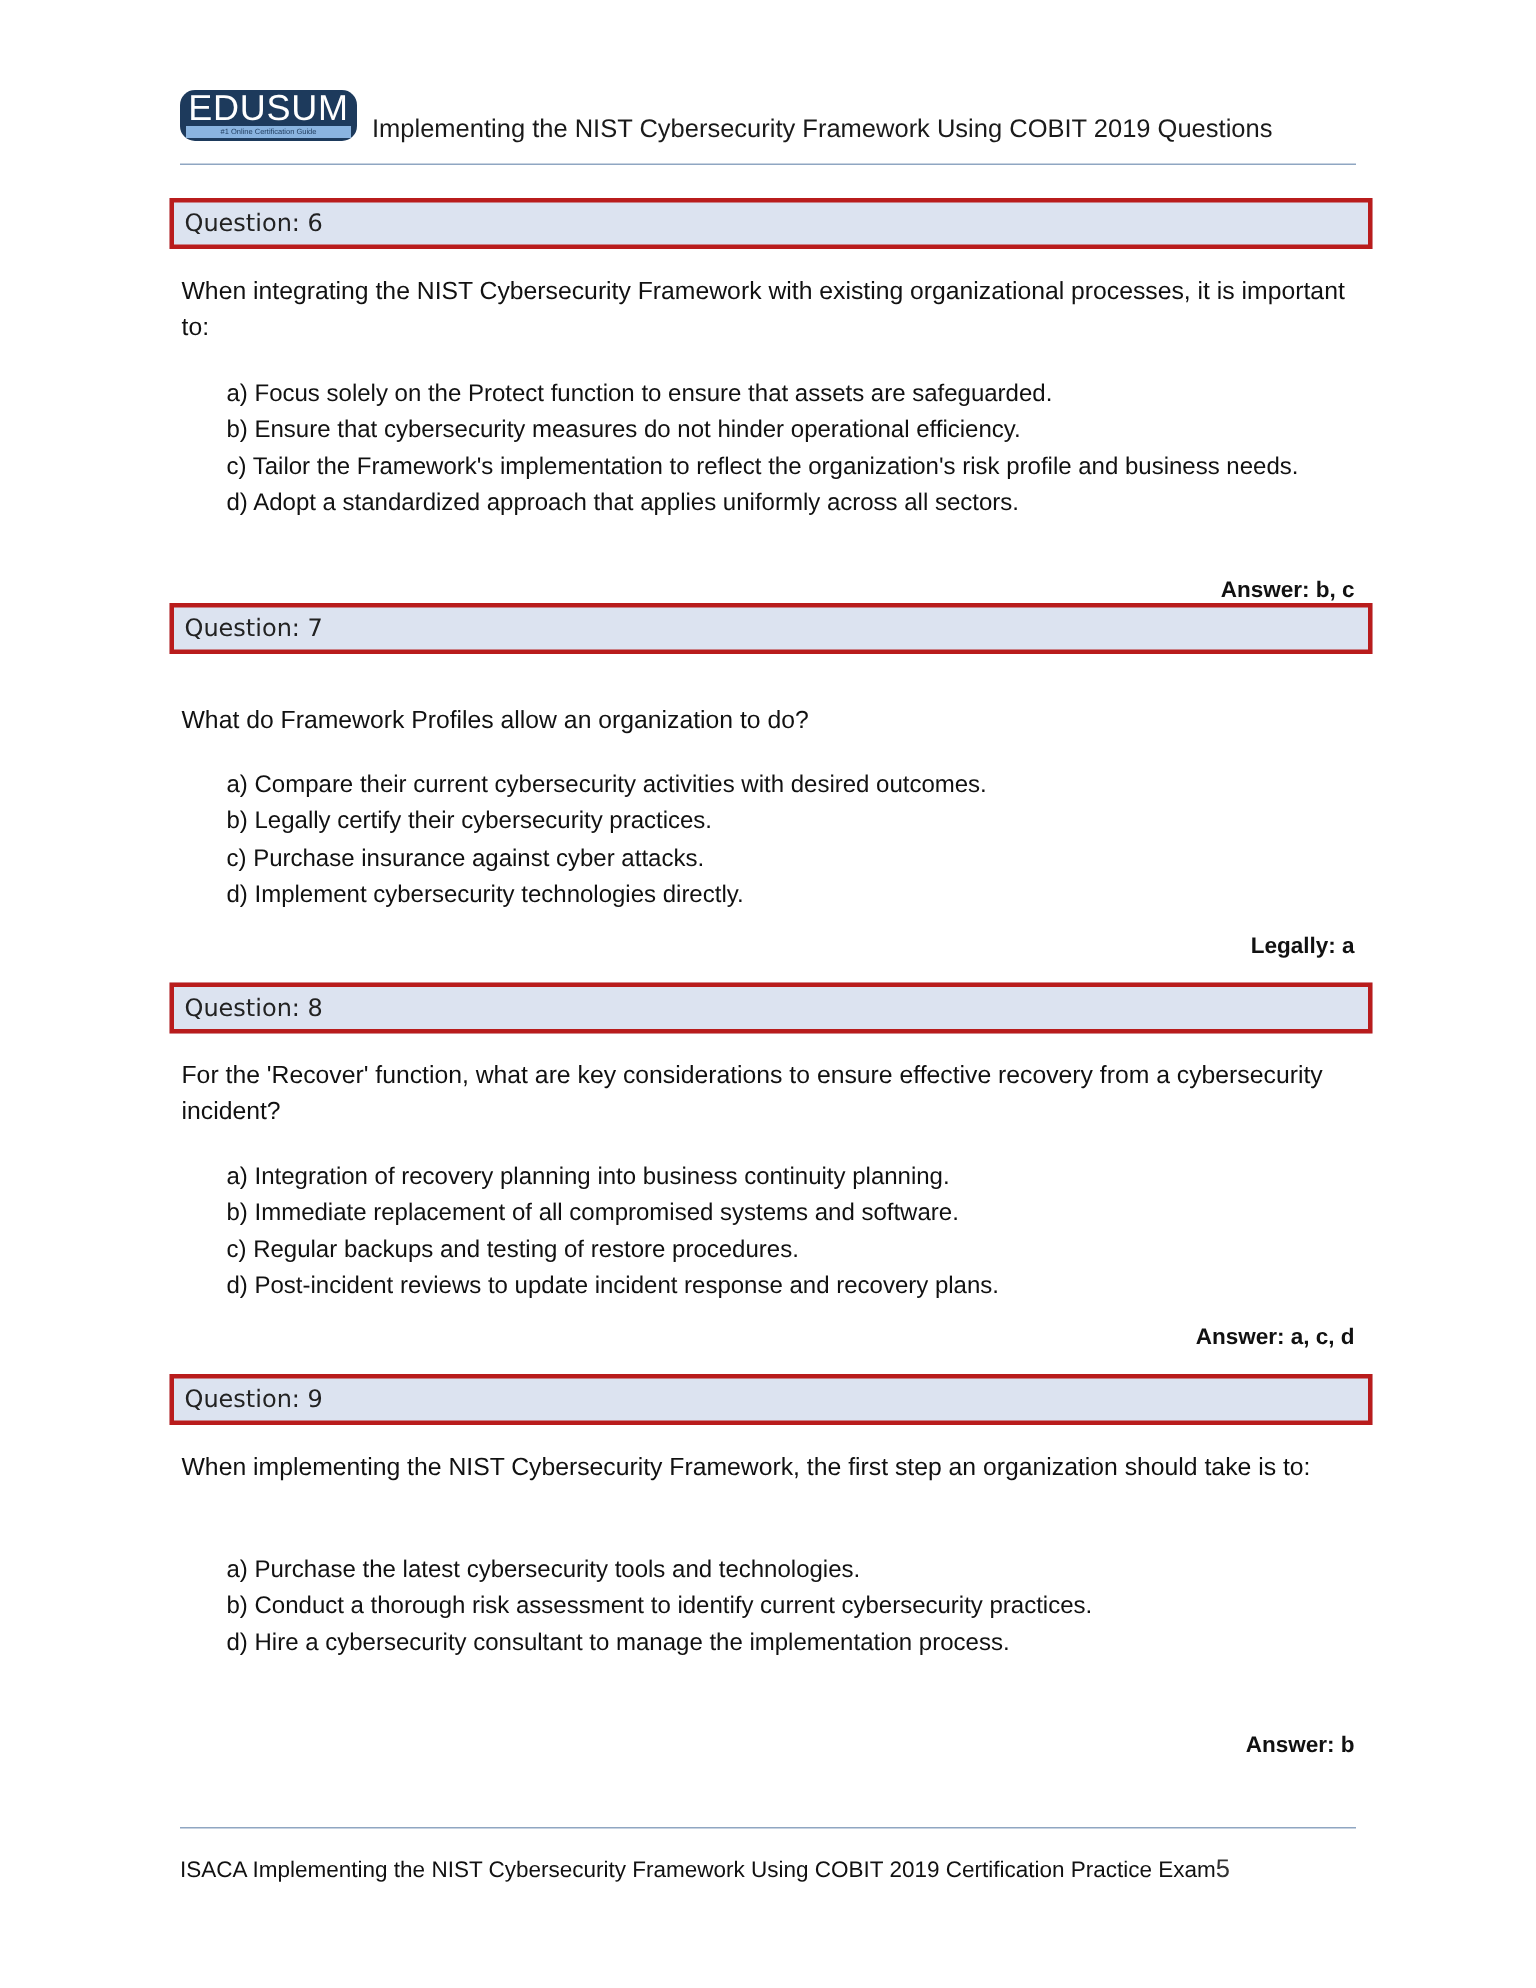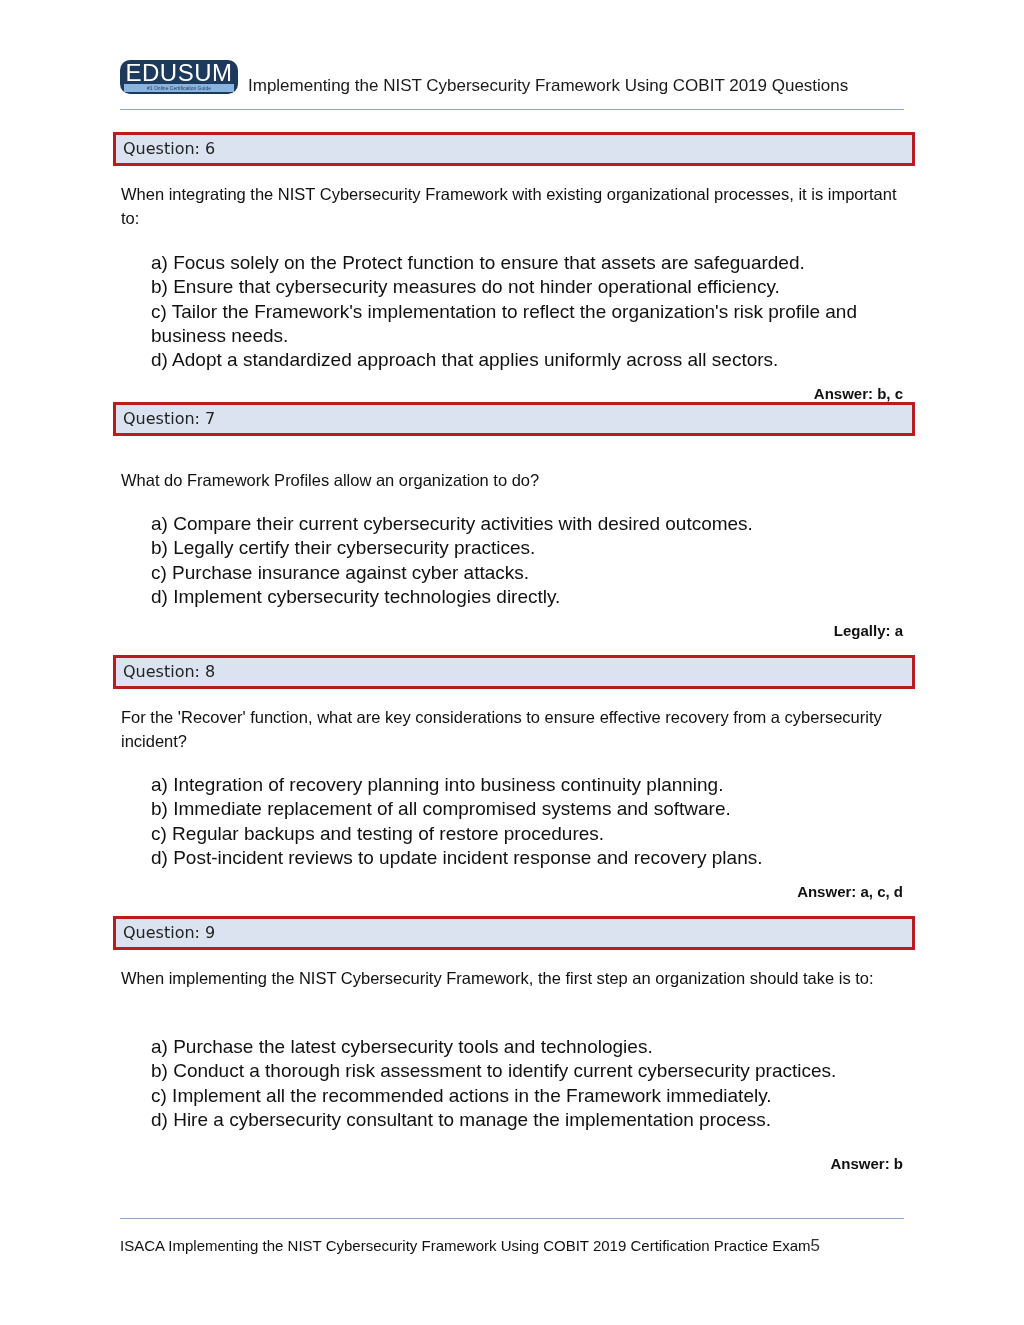--- a/index.html
+++ b/index.html
@@ -6,21 +6,21 @@
   body { width: 1024px; height: 1325px; position: relative; font-family: "Liberation Sans", sans-serif; color: #111; }
   .header { position: absolute; left: 120px; top: 58px; width: 784px; height: 52px; }
   .logo { position: absolute; left: 0; top: 2px; width: 118px; height: 34px; background: #1d3a5c; border-radius: 10px; overflow: hidden; }
   .logo-word { position: absolute; left: 0; top: 0; width: 118px; height: 25px; text-align: center; color: #fff; font-size: 24px; line-height: 25px; letter-spacing: 0.5px; }
   .logo-tag { position: absolute; left: 4px; bottom: 2px; width: 110px; height: 8px; background: #8ab4e0; color: #1d3a5c; font-size: 5px; line-height: 8px; text-align: center; }
   .header-title { position: absolute; left: 128px; top: 18px; font-size: 17px; color: #1a1a1a; white-space: nowrap; }
   .header-rule { position: absolute; left: 0; top: 51px; width: 784px; height: 1px; background: #8fa6c2; }
   .q-header { position: absolute; left: 113px; width: 796px; height: 28px; background: #dce3f0; border: 3px solid #b91c1c; }
   .q-header span { position: absolute; left: 7px; top: 4px; font-family: "DejaVu Sans", sans-serif; font-size: 16px; color: #222; }
   .q-text { position: absolute; left: 121px; width: 780px; font-size: 16.5px; line-height: 24px; color: #111; }
-  .opts { position: absolute; left: 151px; width: 740px; font-size: 19px; line-height: 24.3px; color: #111; }
+  .opts { position: absolute; left: 151px; width: 740px; font-size: 16px; line-height: 24.3px; color: #111; }
   .opt { display: block; }
   .answer { position: absolute; right: 121px; font-size: 15px; font-weight: bold; color: #111; white-space: nowrap; }
   .footer-rule { position: absolute; left: 120px; top: 1218px; width: 784px; height: 1px; background: #8fa6c2; }
   .footer { position: absolute; left: 120px; top: 1236px; font-size: 15px; color: #111; white-space: nowrap; }
   .page-num { font-size: 17px; color: #333; }
 </style>
 </head>
 <body>
 
 <div class="header">
@@ -68,21 +68,20 @@
 </div>
 <div class="answer" style="top:883px;">Answer: a, c, d</div>
 
 <div class="q-header" style="top:916px;">
   <span>Question: 9</span>
 </div>
 <div class="q-text" style="top:966px;">When implementing the NIST Cybersecurity Framework, the first step an organization should take is to:</div>
 <div class="opts" style="top:1035px;">
   <span class="opt">a) Purchase the latest cybersecurity tools and technologies.</span>
   <span class="opt">b) Conduct a thorough risk assessment to identify current cybersecurity practices.</span>
-  <span class="opt">c) Implement all the recommended actions in the Framework immediately.</span>
   <span class="opt">d) Hire a cybersecurity consultant to manage the implementation process.</span>
 </div>
 <div class="answer" style="top:1155px;">Answer: b</div>
 
 <div class="footer-rule"></div>
 <div class="footer">
   <span>ISACA Implementing the NIST Cybersecurity Framework Using COBIT 2019 Certification Practice Exam</span><span class="page-num">5</span>
 </div>
 
 </body></html>

